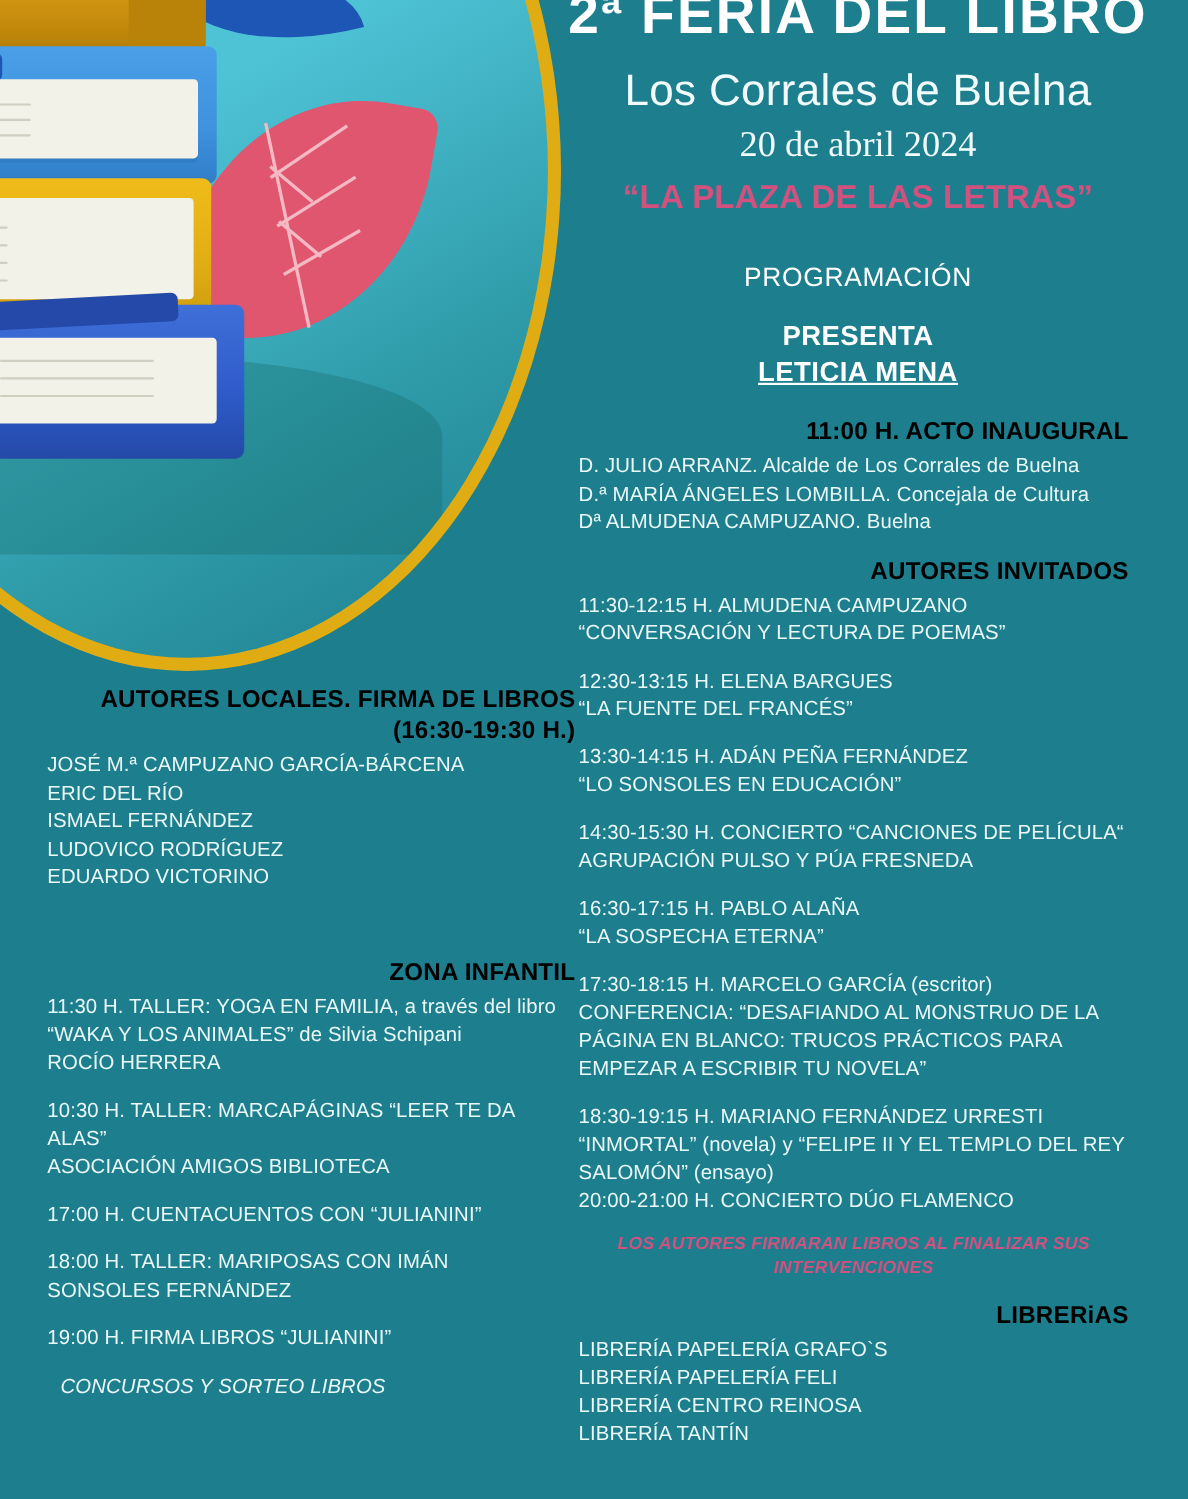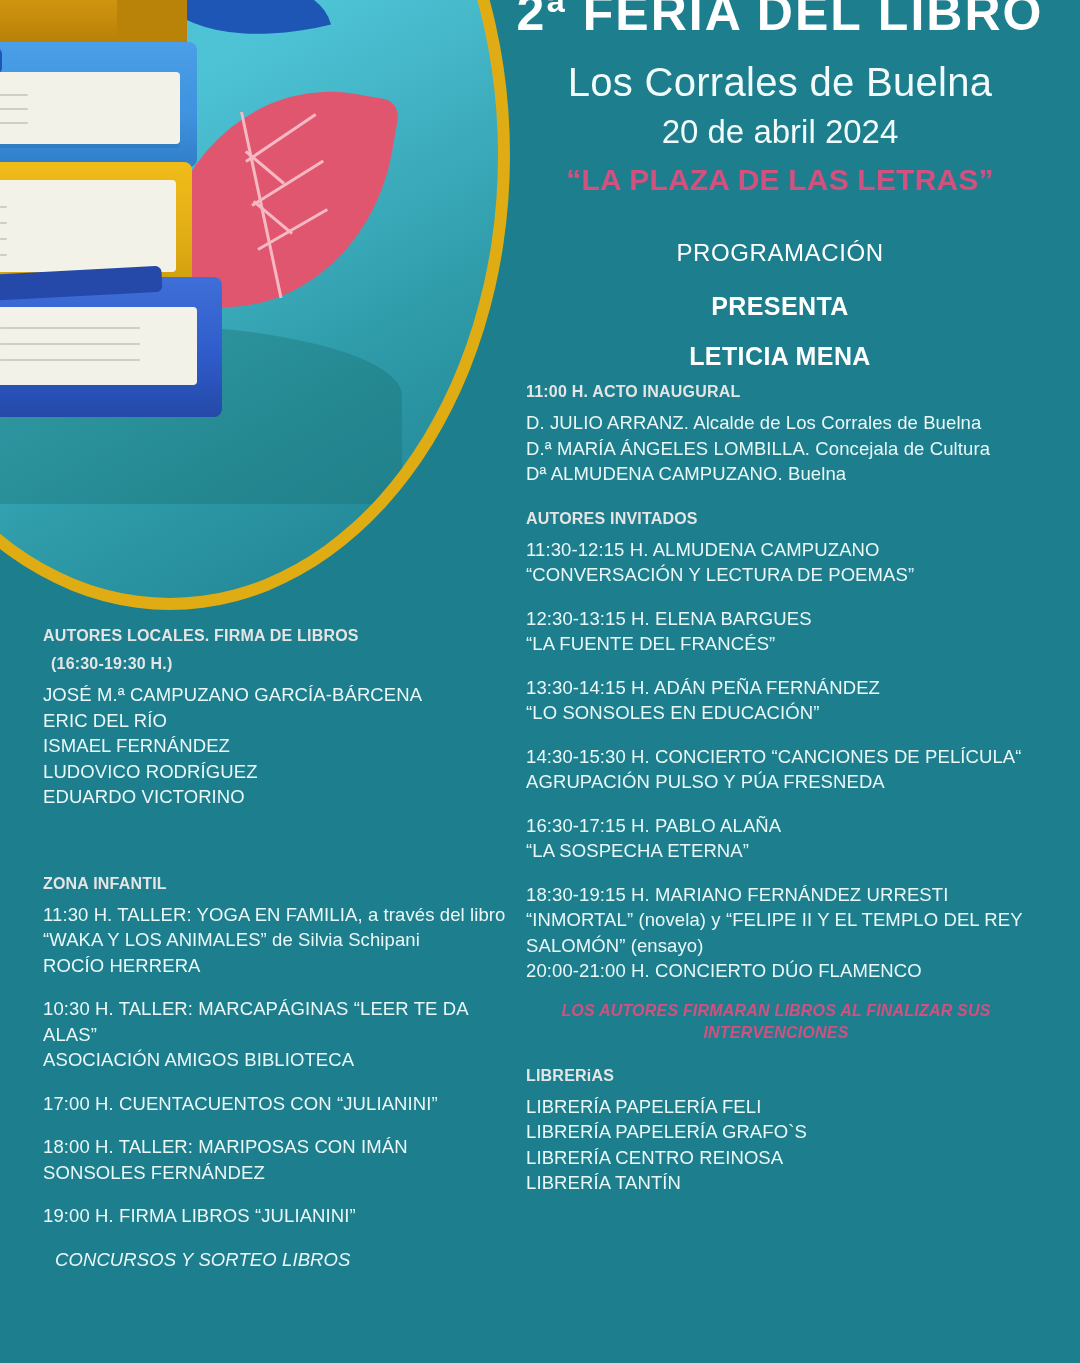--- a/index.html
+++ b/index.html
@@ -126,20 +126,21 @@
     line-height: 48px;
     color: #f2fbfb;
     text-align: center;
   }
   .date {
     margin-top: 6px;
     font-size: 33px;
     font-weight: 400;
     line-height: 40px;
     color: #f2fbfb;
+    font-family: Liberation Serif, serif;
   }
   .slogan {
     margin-top: 10px;
     font-size: 30px;
     font-weight: 700;
     letter-spacing: 0.2px;
     color: #d1517f;
     line-height: 36px;
   }
   .programacion {
@@ -150,47 +151,49 @@
     line-height: 42px;
   }
   .presenta {
     margin-top: 16px;
     font-size: 25px;
     font-weight: 700;
     letter-spacing: 0.4px;
     line-height: 32px;
   }
   .presenter {
-    margin-top: 18px;
+    margin-top: 0;
     font-size: 25px;
     font-weight: 700;
     letter-spacing: 0.4px;
     line-height: 32px;
+    text-decoration: underline;
   }
 
   
   .col-left {
     position: absolute;
     left: 30px; top: 622px;
     width: 480px;
     margin-left: 13px;
   }
   .col-right {
     position: absolute;
     left: 526px; top: 378px;
     width: 500px;
   }
 
   .sec-head {
-    color: #e5e5e5;
-    font-size: 16px;
+    color: #000000;
+    font-size: 22px;
     font-weight: 700;
     letter-spacing: 0.2px;
     line-height: 28px;
     margin: 0;
+    text-align: right;
   }
   .sec-head.sub { padding-left: 8px; }
   .line-txt {
     font-size: 18.5px;
     line-height: 25.5px;
     color: #eaf8f8;
     font-weight: 400;
     letter-spacing: 0.1px;
     margin: 0;
   }
@@ -355,39 +358,45 @@
       <div class="block">
         <div class="line-txt">14:30-15:30 H. CONCIERTO “CANCIONES DE PELÍCULA“</div>
         <div class="line-txt">AGRUPACIÓN PULSO Y PÚA FRESNEDA</div>
       </div>
 
       <div class="block">
         <div class="line-txt">16:30-17:15 H. PABLO ALAÑA</div>
         <div class="line-txt">“LA SOSPECHA ETERNA”</div>
       </div>
 
+      <div class="block">
+        <div class="line-txt">17:30-18:15 H. MARCELO GARCÍA (escritor)</div>
+        <div class="line-txt">CONFERENCIA: “DESAFIANDO AL MONSTRUO DE LA</div>
+        <div class="line-txt">PÁGINA EN BLANCO: TRUCOS PRÁCTICOS PARA</div>
+        <div class="line-txt">EMPEZAR A ESCRIBIR TU NOVELA”</div>
+      </div>
 
       <div class="block">
         <div class="line-txt">18:30-19:15 H. MARIANO FERNÁNDEZ URRESTI</div>
         <div class="line-txt">“INMORTAL” (novela)  y “FELIPE II Y EL TEMPLO DEL REY</div>
         <div class="line-txt">SALOMÓN” (ensayo)</div>
         <div class="line-txt">20:00-21:00 H. CONCIERTO DÚO FLAMENCO</div>
       </div>
     </div>
 
     <div class="block" style="margin-top:16px">
       <div class="pink-note">LOS AUTORES FIRMARAN LIBROS AL FINALIZAR SUS</div>
       <div class="pink-note">INTERVENCIONES</div>
     </div>
 
     <div style="margin-top:18px">
       <div class="sec-head">LIBRERiAS</div>
       <div class="block first">
+        <div class="line-txt">LIBRERÍA PAPELERÍA GRAFO`S</div>
         <div class="line-txt">LIBRERÍA PAPELERÍA FELI</div>
-        <div class="line-txt">LIBRERÍA PAPELERÍA GRAFO`S</div>
         <div class="line-txt">LIBRERÍA CENTRO REINOSA</div>
         <div class="line-txt">LIBRERÍA TANTÍN</div>
       </div>
     </div>
   </div>
 
   <div class="footer">
     
     
 

